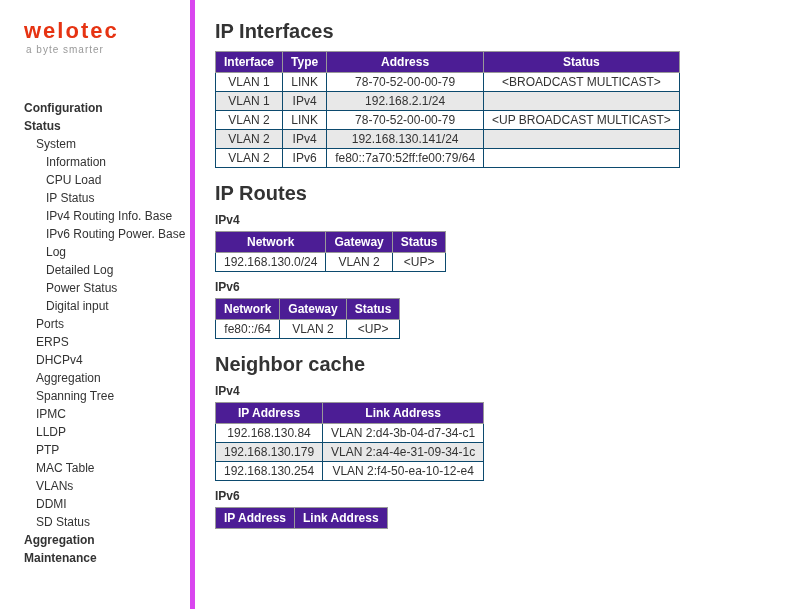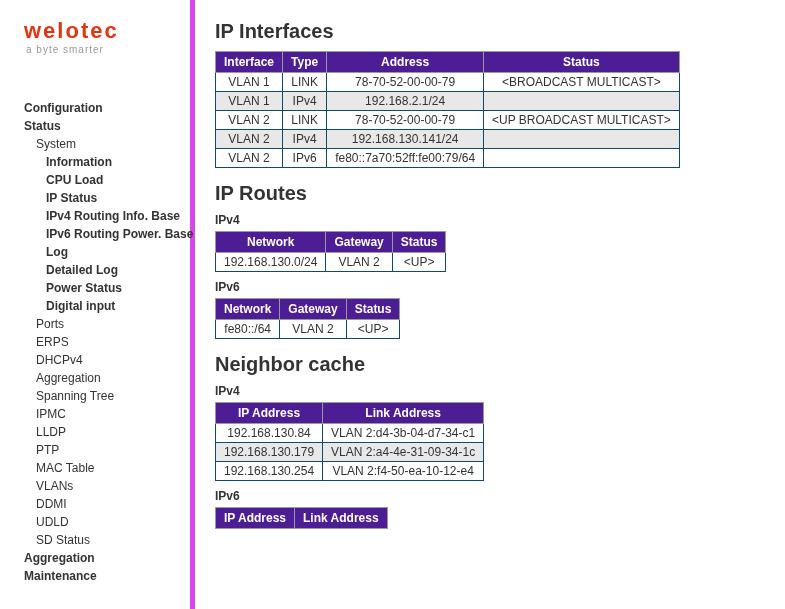--- a/index.html
+++ b/index.html
@@ -7,21 +7,21 @@
 
     
     #sidebar { width: 195px; min-width: 195px; padding: 10px 14px; border-right: 5px solid #d946ef; background: #fff; }
     .logo-area { padding: 8px 10px 14px 10px; }
     .logo-text { font-size: 22px; font-weight: bold; color: #e63312; letter-spacing: 2px; }
     .logo-sub { font-size: 10px; color: #999; letter-spacing: 1px; margin-left: 2px; }
     .nav-section { padding: 2px 0; margin-top: 28px; }
     .nav-item { padding: 2px 10px; cursor: pointer; color: #333; white-space: nowrap; }
     .nav-item.bold { font-weight: bold; }
     .nav-item.indent1 { padding-left: 22px; }
-    .nav-item.indent2 { padding-left: 32px; font-weight: bold; }
+    .nav-item.indent2 { padding-left: 32px; }
 
     
     #main { flex: 1; padding: 10px 20px; overflow-y: auto; }
 
     h2 { font-size: 20px; font-weight: bold; margin: 10px 0 8px 0; color: #333; }
     h3 { font-size: 12px; font-weight: bold; margin: 8px 0 4px 0; color: #333; }
 
     table { border-collapse: collapse; font-size: 12px; margin-bottom: 6px; }
     th { background: #4c1d95; color: #fff; padding: 3px 8px; border: 1px solid #999; text-align: center; font-weight: bold; }
     td { padding: 2px 8px; border: 1px solid #0c4a6e; text-align: center; }
@@ -56,21 +56,20 @@
       <div class="nav-item indent1">ERPS</div>
       <div class="nav-item indent1">DHCPv4</div>
       <div class="nav-item indent1">Aggregation</div>
       <div class="nav-item indent1">Spanning Tree</div>
       <div class="nav-item indent1">IPMC</div>
       <div class="nav-item indent1">LLDP</div>
       <div class="nav-item indent1">PTP</div>
       <div class="nav-item indent1">MAC Table</div>
       <div class="nav-item indent1">VLANs</div>
       <div class="nav-item indent1">DDMI</div>
-      <div class="nav-item indent1">UDLD</div>
       <div class="nav-item indent1">SD Status</div>
       <div class="nav-item bold">Aggregation</div>
       <div class="nav-item bold">Maintenance</div>
     </div>
 </div>
 
 <div id="main">
 
   <div class="section-block">
     <h2>IP Interfaces</h2>

